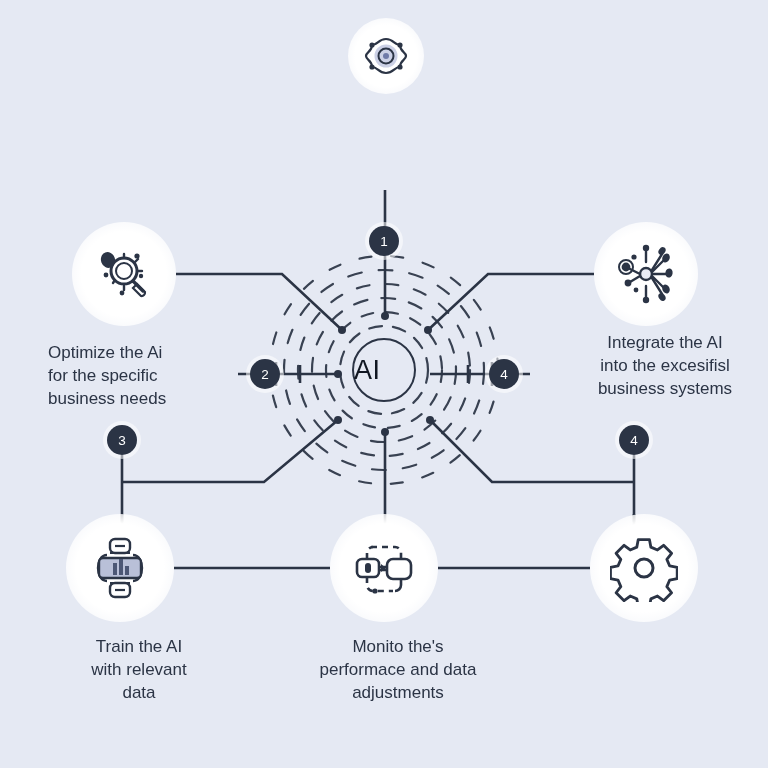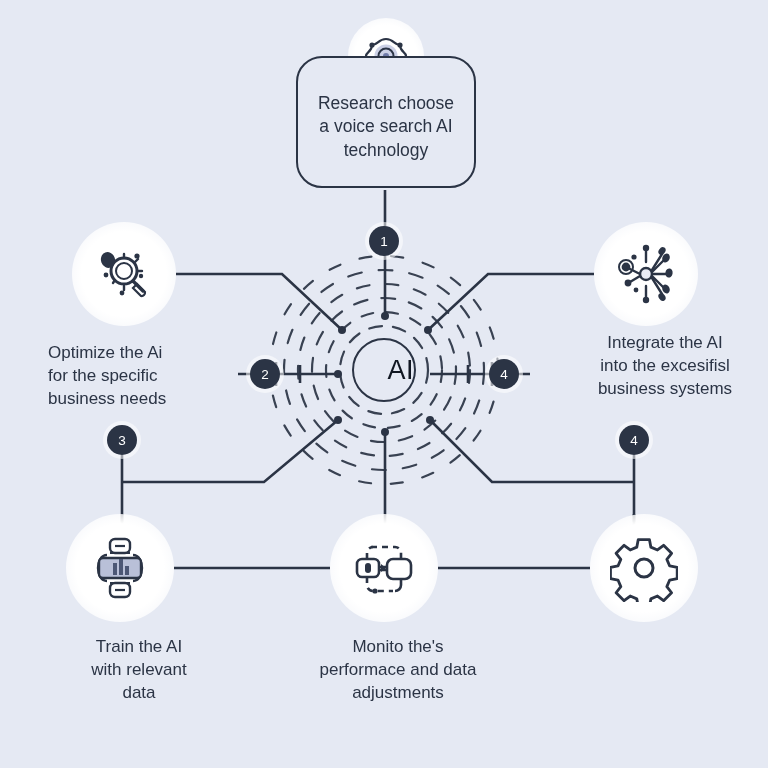--- a/index.html
+++ b/index.html
@@ -55,21 +55,21 @@
   }
 
   
   #ai-core {
     position: absolute;
     left: 352px; top: 338px;
     width: 64px; height: 64px;
     border: 2px solid #2b3445;
     border-radius: 50%;
     background: #e5e9f3;
-    display: flex; align-items: center; justify-content: flex-end;
+    display: flex; align-items: center; justify-content: flex-start;
   }
   #ai-core .ai-label {
     font-size: 27px;
     color: #111722;
     letter-spacing: 0.5px;
     font-weight: 400;
   }
 
   
   .badge {
@@ -171,25 +171,20 @@
       <circle cx="25" cy="25" r="7.5" fill="none" stroke="#2b3445" stroke-width="2"></circle>
       <circle cx="25" cy="25" r="3" fill="#6f7aa8"></circle>
       <path d="M25,8 C33,8 33,14 39,14 C39,21 45,21 45,25 C45,29 39,29 39,36 C33,36 33,42 25,42 C17,42 17,36 11,36 C11,29 5,29 5,25 C5,21 11,21 11,14 C17,14 17,8 25,8 Z" fill="none" stroke="#2b3445" stroke-width="2.2"></path>
       <circle cx="11" cy="14" r="2.6" fill="#2b3445"></circle>
       <circle cx="39" cy="14" r="2.6" fill="#2b3445"></circle>
       <circle cx="11" cy="36" r="2.6" fill="#2b3445"></circle>
       <circle cx="39" cy="36" r="2.6" fill="#2b3445"></circle>
     </svg>
   </div>
 
-  <div id="card-top">
-    <div class="card-text">Research choose
-a voice search AI
-technology</div>
-  </div>
 
   <div class="bubble" id="bub-left">
     <svg width="62" height="62" viewBox="0 0 62 62">
       <circle cx="31" cy="28" r="13" fill="none" stroke="#2b3445" stroke-width="3"></circle>
       <circle cx="31" cy="28" r="8" fill="none" stroke="#2b3445" stroke-width="2"></circle>
       <path d="M40,38 L50,48" stroke="#2b3445" stroke-width="3.4" stroke-linecap="round" fill="none"></path>
       <path d="M44,41 L52,49 a3.5,3.5 0 0 1 -4,4 L40,45 Z" fill="none" stroke="#2b3445" stroke-width="2.2"></path>
       <path d="M31,11 L31,15 M45,16 L42,19 M49,28 L45,28 M17,16 L20,19" stroke="#2b3445" stroke-width="2.4" stroke-linecap="round"></path>
       <path d="M20,40 L22,37 M31,47 L31,43" stroke="#2b3445" stroke-width="2.4" stroke-linecap="round"></path>
       <ellipse cx="15" cy="17" rx="7" ry="8" fill="#2b3445" transform="rotate(-20 15 17)"></ellipse>

